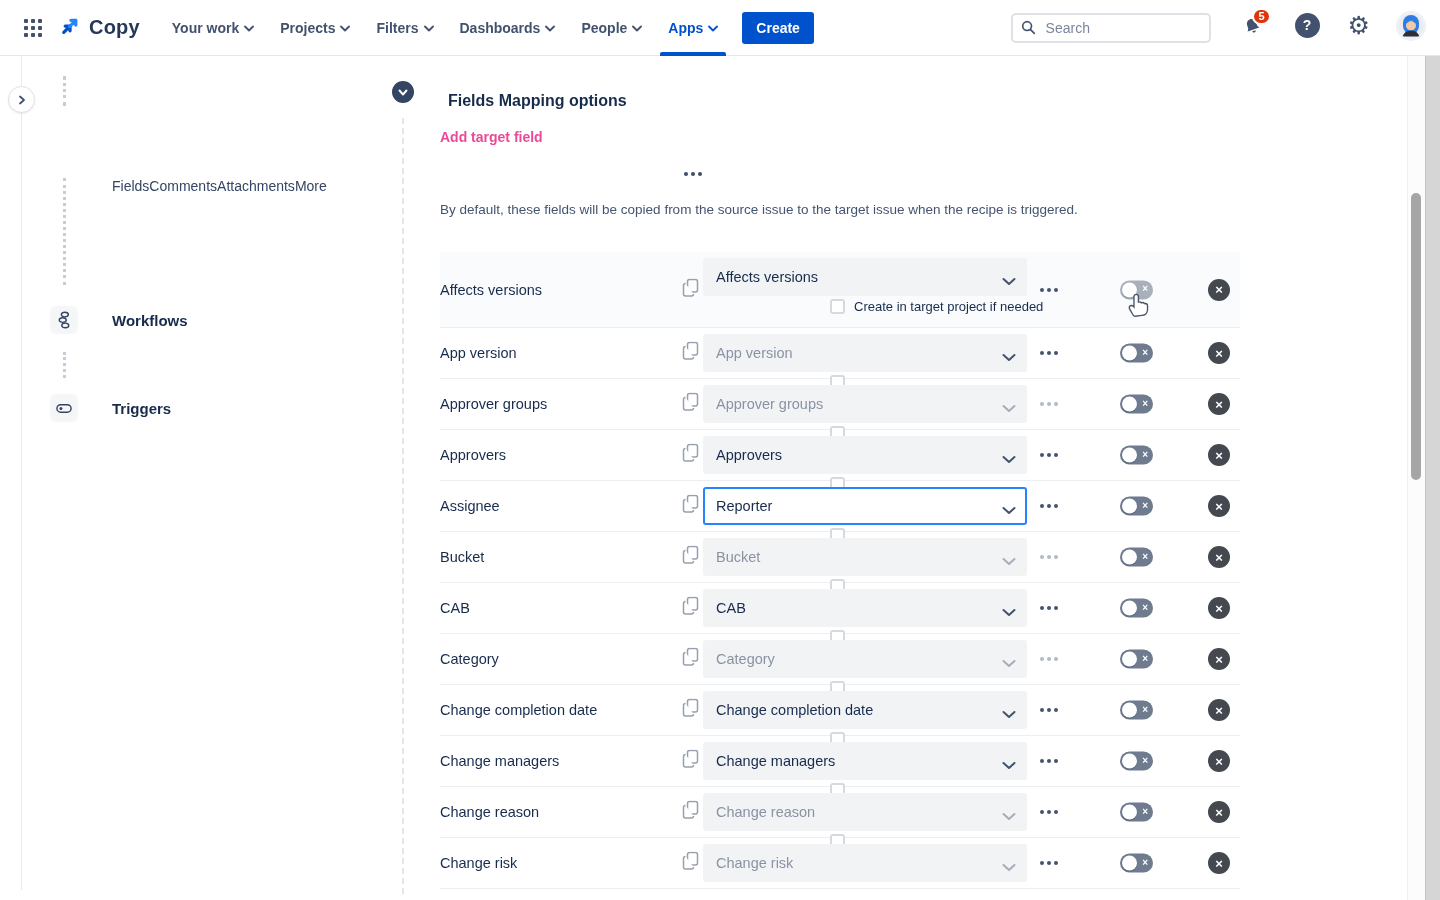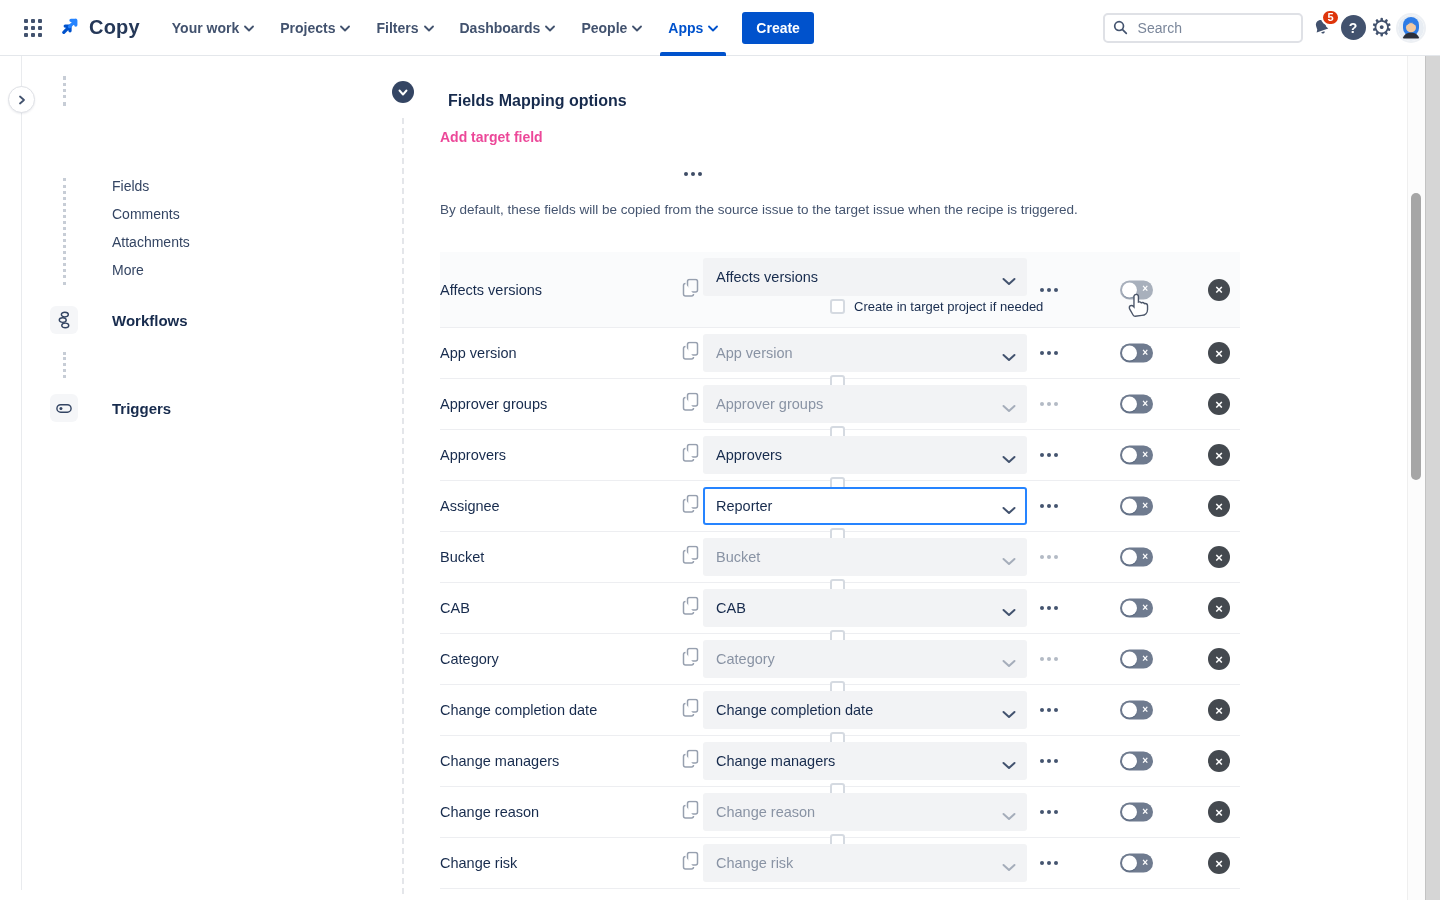--- a/index.html
+++ b/index.html
@@ -14,21 +14,21 @@
   .logo{display:flex;align-items:center;gap:6px;margin:0 22px 0 8px;}
   .logo-text{font-size:20px;font-weight:700;color:#253858;letter-spacing:.2px;}
   .navitems{display:flex;align-items:center;gap:6px;height:56px;}
   .nav-item{position:relative;height:32px;border:none;background:none;display:flex;align-items:center;gap:5px;
             padding:0 10px;font-family:inherit;font-size:14px;font-weight:600;color:#42526E;cursor:pointer;border-radius:3px;}
   .nav-item svg{margin-top:1px;}
   .nav-item.active{color:#0052CC;}
   .nav-item.active::after{content:'';position:absolute;left:2px;right:2px;bottom:-12px;height:4px;background:#0052CC;border-radius:2px 2px 0 0;}
   .create-btn{margin-left:14px;height:32px;padding:0 14px;background:#0052CC;color:#fff;border:none;border-radius:3px;
               font-family:inherit;font-size:14px;font-weight:600;cursor:pointer;}
-  .nav-right{margin-left:auto;display:flex;align-items:center;gap:5px;}
+  .nav-right{margin-left:auto;display:flex;gap:28px;}
   .searchbox{display:flex;align-items:center;gap:8px;width:200px;height:30px;border:2px solid #DFE1E6;border-radius:5px;
              padding:0 8px;background:#fff;}
   .searchbox input{border:none;outline:none;flex:1;font-family:inherit;font-size:14px;color:#172B4D;background:transparent;width:140px;}
   .searchbox input::placeholder{color:#7A869A;}
   .bell-wrap{position:relative;width:28px;height:28px;display:flex;align-items:center;justify-content:center;cursor:pointer;}
   .badge{position:absolute;top:-5px;right:-4px;min-width:17px;height:17px;padding:0 4px;border-radius:9px;background:#DE350B;
          color:#fff;font-size:11px;font-weight:700;display:flex;align-items:center;justify-content:center;border:2px solid #fff;}
   .help-btn{width:25px;height:25px;border-radius:50%;background:#42526E;color:#fff;border:none;display:flex;align-items:center;
             justify-content:center;font-size:14px;font-weight:700;font-family:inherit;cursor:pointer;}
   .gear{font-size:25px;color:#42526E;line-height:1;cursor:pointer;}
@@ -44,21 +44,21 @@
   .dotline{position:absolute;left:63px;width:0;border-left:3px dotted #C7CDD6;}
   .dot1{top:20px;height:30px;}
   .dot2{top:122px;height:107px;}
   .dot3{top:296px;height:26px;}
   .divider-dashed{position:absolute;left:402px;top:62px;bottom:6px;width:0;border-left:2px dashed #E4E6EA;}
 
   .content-row{position:absolute;left:40px;top:56px;width:248px;height:46px;background:#F3F4F6;border-radius:4px;cursor:pointer;}
   .content-ic{position:absolute;left:7px;top:5px;width:36px;height:36px;border-radius:8px;background:#252140;
               display:flex;align-items:center;justify-content:center;}
   .content-label{position:absolute;left:72px;top:14px;font-size:15px;font-weight:700;color:#172B4D;}
-  .subnav{position:absolute;left:112px;top:116px;display:flex;flex-direction:column;}
+  .subnav{position:absolute;left:112px;top:116px;display:flex;flex-direction:row;}
   .subnav-item{height:28px;display:flex;align-items:center;font-size:14px;color:#344563;cursor:pointer;}
   .side-section{position:absolute;left:50px;display:flex;align-items:center;cursor:pointer;}
   .side-chip{width:28px;height:28px;border-radius:6px;background:#F5F6F8;display:flex;align-items:center;justify-content:center;}
   .side-label{position:absolute;left:62px;font-size:15px;font-weight:700;color:#172B4D;white-space:nowrap;}
   .sec-workflows{top:250px;}
   .sec-triggers{top:338px;}
 
   
   .collapse-btn{position:absolute;left:392px;top:25px;width:22px;height:22px;border-radius:50%;background:#344563;border:none;
                 display:flex;align-items:center;justify-content:center;cursor:pointer;}

